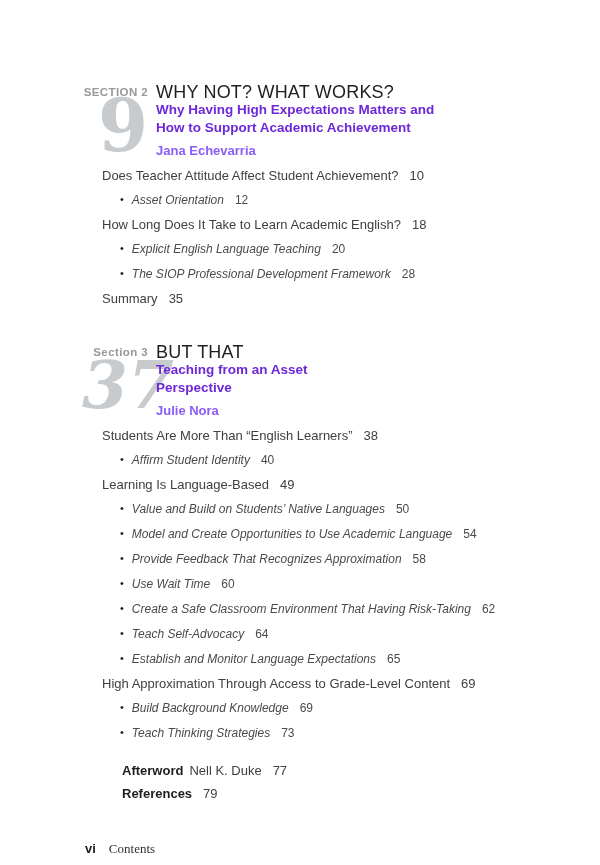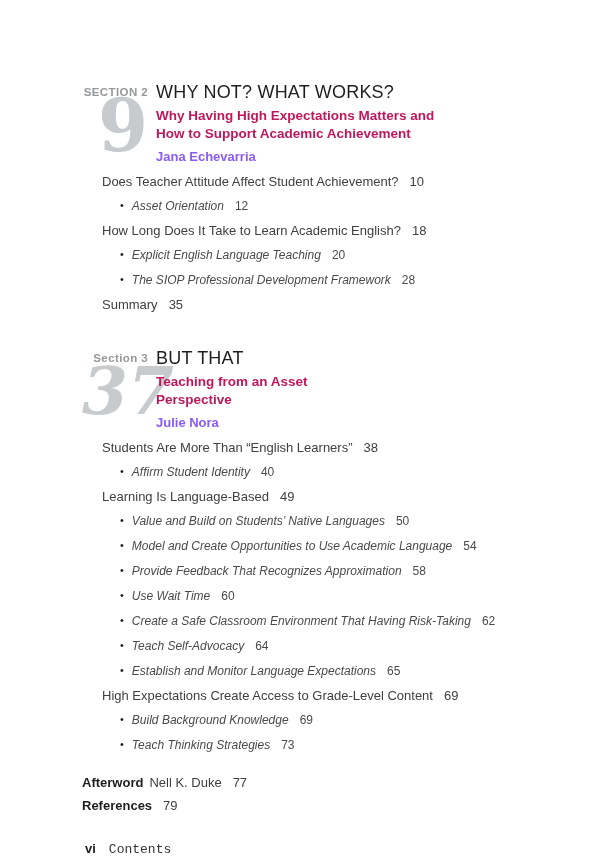--- a/index.html
+++ b/index.html
@@ -49,24 +49,23 @@
   }
   .section-title{
     margin:0;
     font-size:18px;
     font-weight:normal;
     color:#1e1e1e;
     letter-spacing:.2px;
     line-height:1;
   }
   .section-subtitle{
-    margin-top:6px;
     font-size:13.5px;
     font-weight:bold;
-    color:#be185d;
+    color:#6d28d9;
     line-height:1.3;
     white-space:pre-line;
   }
   .section-author{
     margin-top:7px;
     font-size:13px;
     font-weight:bold;
     color:#8b5cf6;
   }
   
@@ -95,37 +94,38 @@
   }
   .entry-text{white-space:pre-line;}
   .entry-page{margin-left:11px;font-style:normal;}
   
   .backmatter{margin-top:23px;}
   .bm-row{
     margin-bottom:9px;
     font-size:13px;
     line-height:14px;
     color:#404040;
+    margin-left:40px;
   }
   .bm-label{font-weight:bold;color:#1e1e1e;}
   .bm-name{margin-left:6px;}
   .bm-page{margin-left:11px;}
   
   .footer{
     position:absolute;
     left:85px;bottom:8px;
     font-size:13px;
   }
   .folio{
     font-weight:bold;
     color:#1e1e1e;
   }
   .running-head{
     margin-left:13px;
-    font-family:Liberation Mono, monospace;
+    font-family:Liberation Serif, serif;
     color:#333333;
   }
 </style>
 </head>
 <body>
 
 <div class="page">
   <div class="content">
 
     <div class="section-block s2">
@@ -167,21 +167,21 @@
         <div class="entry top"><span class="entry-text">Students Are More Than “English Learners”</span><span class="entry-page">38</span></div>
         <div class="entry sub"><span class="bullet">•</span><span class="entry-text">Affirm Student Identity</span><span class="entry-page">40</span></div>
         <div class="entry top"><span class="entry-text">Learning Is Language-Based</span><span class="entry-page">49</span></div>
         <div class="entry sub"><span class="bullet">•</span><span class="entry-text">Value and Build on Students’ Native Languages</span><span class="entry-page">50</span></div>
         <div class="entry sub"><span class="bullet">•</span><span class="entry-text">Model and Create Opportunities to Use Academic Language</span><span class="entry-page">54</span></div>
         <div class="entry sub"><span class="bullet">•</span><span class="entry-text">Provide Feedback That Recognizes Approximation</span><span class="entry-page">58</span></div>
         <div class="entry sub"><span class="bullet">•</span><span class="entry-text">Use Wait Time</span><span class="entry-page">60</span></div>
         <div class="entry sub"><span class="bullet">•</span><span class="entry-text">Create a Safe Classroom Environment That Having Risk-Taking</span><span class="entry-page">62</span></div>
         <div class="entry sub"><span class="bullet">•</span><span class="entry-text">Teach Self-Advocacy</span><span class="entry-page">64</span></div>
         <div class="entry sub"><span class="bullet">•</span><span class="entry-text">Establish and Monitor Language Expectations</span><span class="entry-page">65</span></div>
-        <div class="entry top"><span class="entry-text">High Expectations Create Access to Grade-Level Content</span><span class="entry-page">69</span></div>
+        <div class="entry top"><span class="entry-text">High Approximation Through Access to Grade-Level Content</span><span class="entry-page">69</span></div>
         <div class="entry sub"><span class="bullet">•</span><span class="entry-text">Build Background Knowledge</span><span class="entry-page">69</span></div>
         <div class="entry sub"><span class="bullet">•</span><span class="entry-text">Teach Thinking Strategies</span><span class="entry-page">73</span></div>
       </div>
 
     <div class="backmatter">
         <div class="bm-row"><span class="bm-label">Afterword</span><span class="bm-name">Nell K. Duke</span><span class="bm-page">77</span></div>
         <div class="bm-row"><span class="bm-label">References</span><span class="bm-page">79</span></div>
       </div>
 
   </div>

